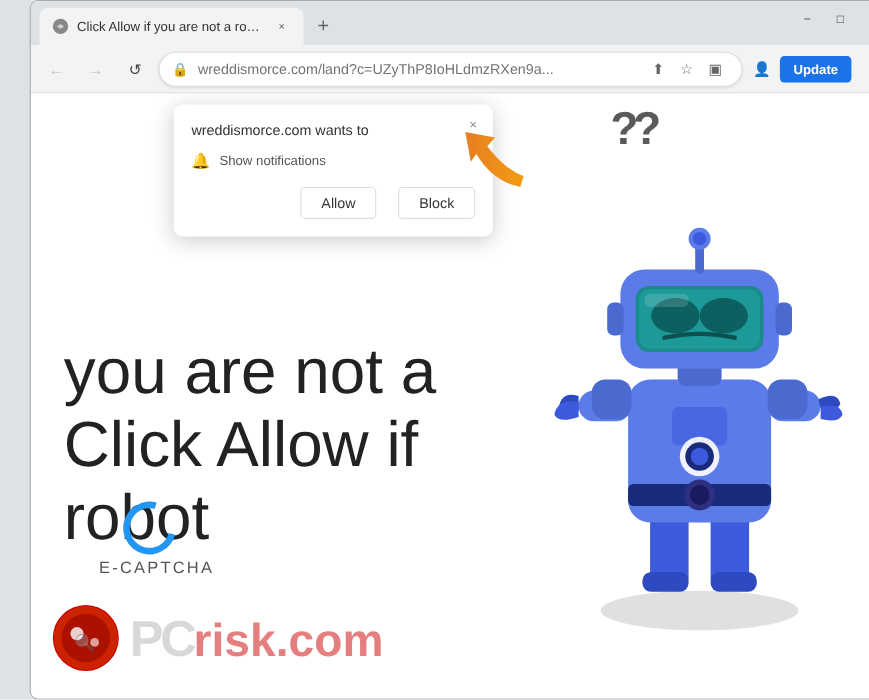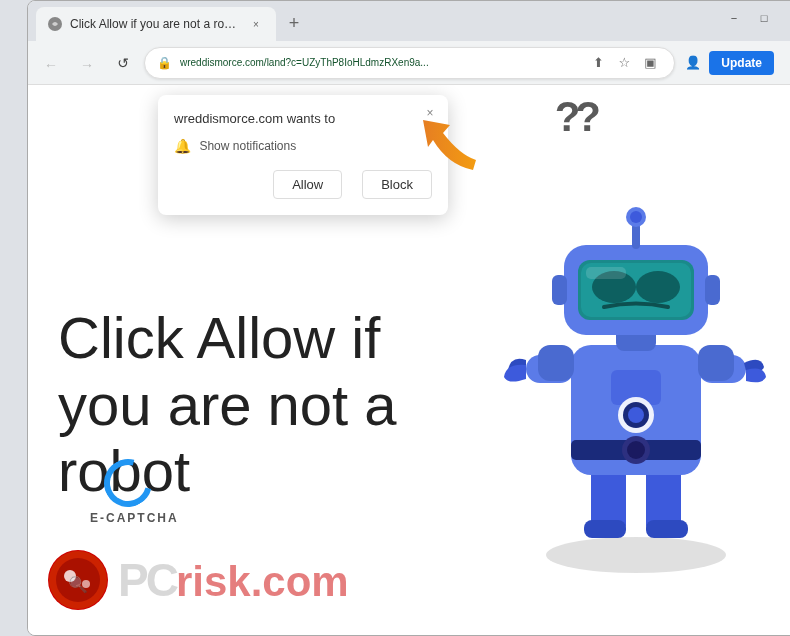--- a/index.html
+++ b/index.html
@@ -159,22 +159,22 @@
       box-shadow: 0 1px 3px rgba(0,0,0,0.1);
     }
 
     .address-bar .lock-icon {
       font-size: 12px;
       color: #555;
     }
 
     .address-text {
       flex: 1;
-      font-size: 10px;
-      color: #14532d;
+      font-size: 13px;
+      color: #737373;
       overflow: hidden;
       text-overflow: ellipsis;
       white-space: nowrap;
     }
 
     .address-actions {
       display: flex;
       gap: 2px;
     }
 
@@ -365,25 +365,25 @@
     .ecaptcha-c {
       width: 48px;
       height: 48px;
       border-radius: 50%;
       border: 6px solid #2196f3;
       border-right-color: transparent;
       transform: rotate(-30deg);
     }
 
     .ecaptcha-text {
-      font-size: 12px;
+      font-size: 15px;
       color: #555;
       letter-spacing: 2px;
       margin-top: 4px;
-      font-weight: 700;
+      font-weight: 400;
       padding-left: 12px;
     }
 
     
     .pcrisk-watermark {
       position: absolute;
       bottom: 0;
       left: 0;
       right: 0;
       height: 110px;
@@ -497,22 +497,22 @@
           </linearGradient>
         </defs>
 
         <path d="M55,65 Q30,60 15,35 L10,42 L5,15 L32,20 L25,28 Q42,50 58,55 Z" fill="url(#arrowGrad)"></path>
       </svg>
     </div>
 
     <div class="question-marks">??</div>
 
     <div class="main-text">
+      <div>you are not a</div>
       <div>Click Allow if</div>
-      <div>you are not a</div>
       <div>robot</div>
     </div>
 
     <div class="robot-container">
       <svg viewBox="0 0 280 430" width="280" height="430">
 
         <ellipse cx="140" cy="410" rx="90" ry="18" fill="rgba(0,0,0,0.12)"></ellipse>
 
         <rect x="95" y="320" width="35" height="70" rx="10" fill="#3d5adc"></rect>
         <rect x="150" y="320" width="35" height="70" rx="10" fill="#3d5adc"></rect>

